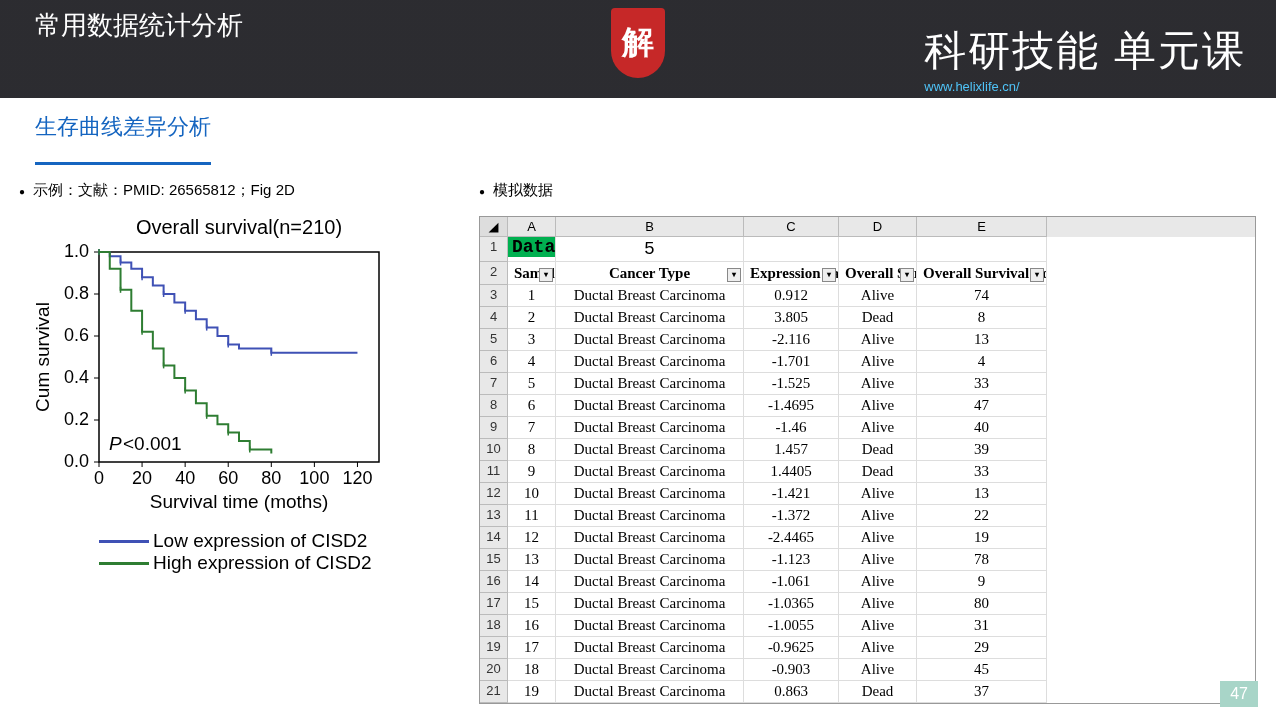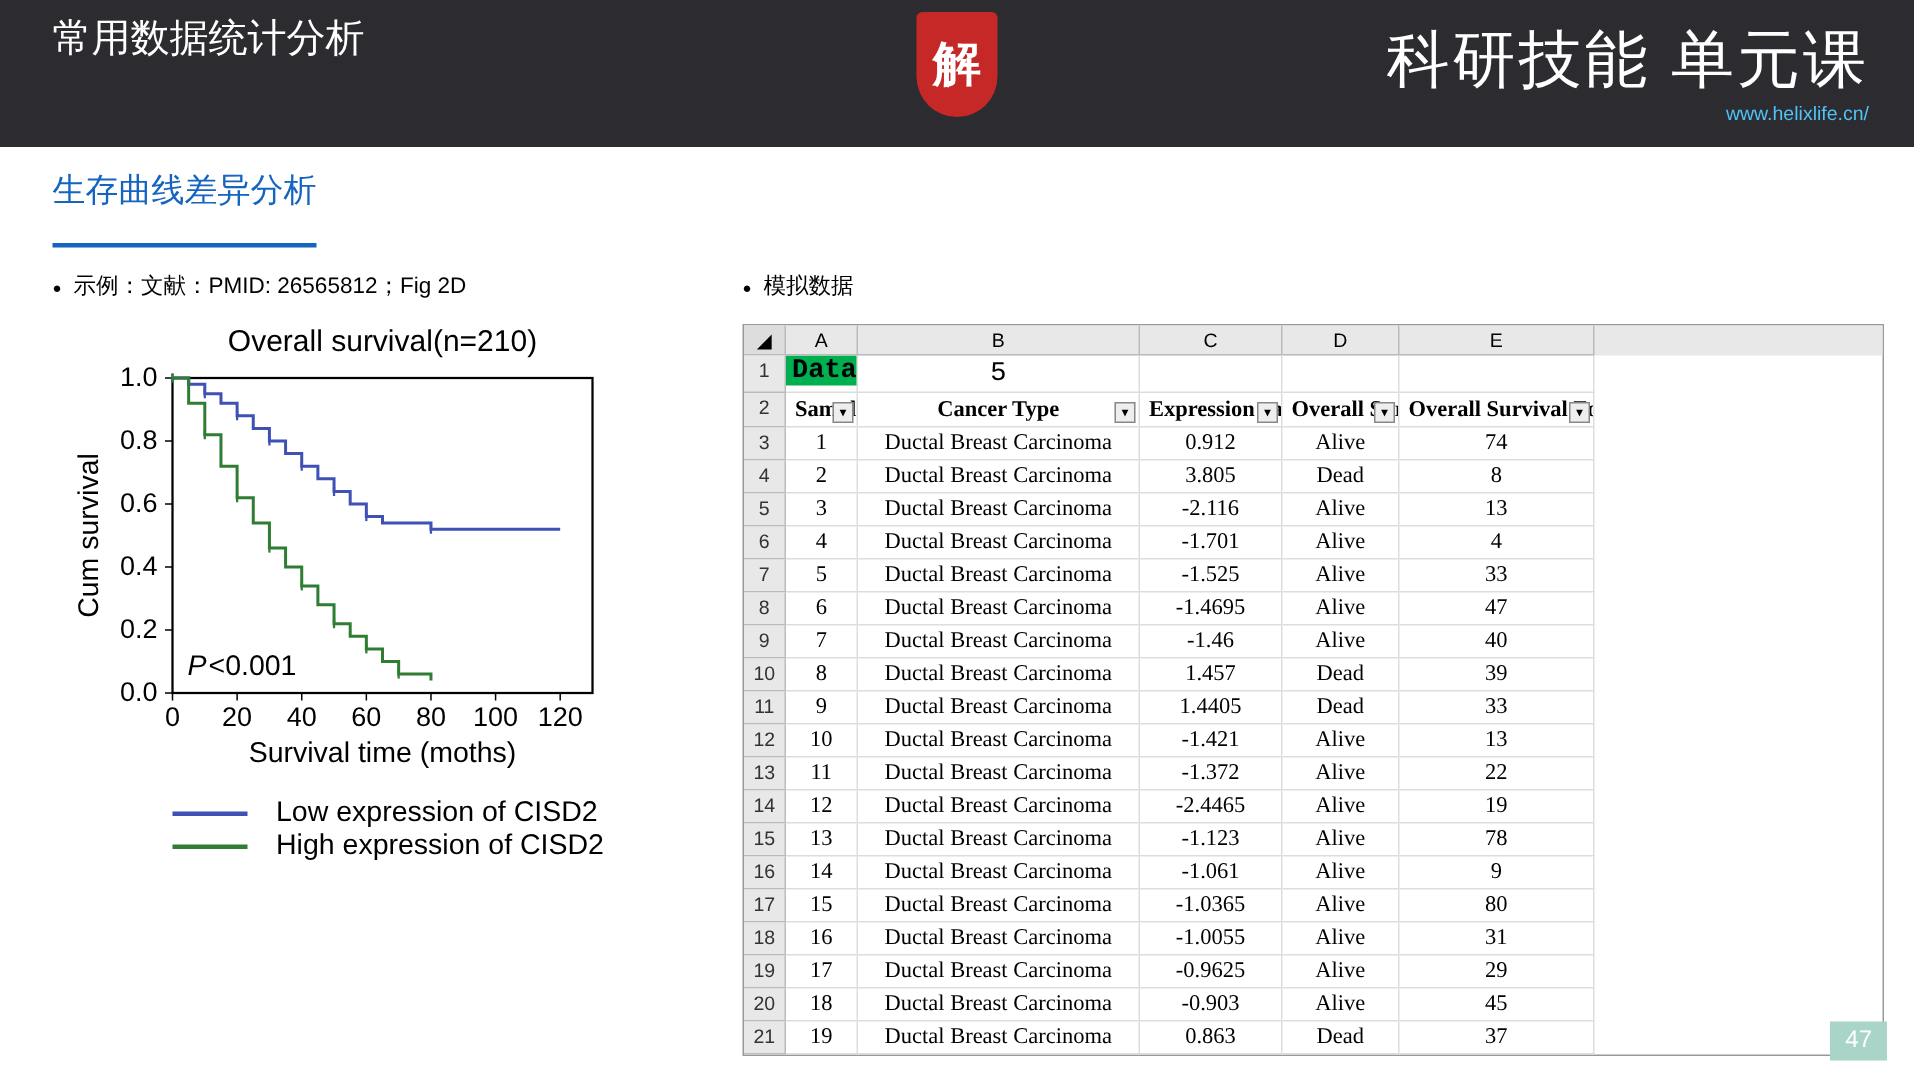--- a/index.html
+++ b/index.html
@@ -1,31 +1,31 @@
 <!DOCTYPE html>
 <html><head>
 <meta charset="utf-8">
 <style>
 *{box-sizing:border-box;margin:0;padding:0}
 body{font-family:"Microsoft YaHei",Arial,sans-serif;width:1276px;height:717px;background:#fff;position:relative;overflow:hidden}
 .header{height:98px;background:linear-gradient(rgba(40,40,45,.85),rgba(40,40,45,.85)),#444;color:#fff;position:relative;padding:8px 35px}
 .header-left h1{font-size:32px;font-weight:300;margin-bottom:2px}
 .header-left h2{font-size:26px;font-weight:400}
-.header-right{position:absolute;right:30px;top:12px;text-align:right}
+.header-right{position:absolute;right:30px;top:23px;text-align:left}
 .header-right .title{font-size:42px;font-weight:400;letter-spacing:2px}
 .header-right .url{font-size:13px;color:#4fc3f7}
 .logo{position:absolute;left:50%;top:8px;transform:translateX(-50%);width:54px;height:70px;background:#c62828;border-radius:4px 4px 28px 28px;display:flex;align-items:center;justify-content:center;color:#fff;font-size:32px;font-weight:bold}
 .section-title{margin:14px 0 0 35px;font-size:22px;color:#1565c0;display:inline-block;border-bottom:3px solid #1565c0;padding-bottom:20px}
-.content{display:flex;padding:16px 20px 0 35px;gap:60px}
+.content{display:flex;padding:16px 20px 0 19px;gap:60px}
 .left{flex:0 0 400px}
 .right{flex:1}
 .bullet{font-size:15px;margin-bottom:16px}
 .bullet::before{content:"●";margin-right:8px;font-size:10px}
 .chart-box{margin-left:10px}
-.legend-row{display:flex;align-items:center;gap:19px;font-size:19px;font-family:Arial;margin-left:70px}
+.legend-row{display:flex;align-items:center;gap:4px;font-size:19px;font-family:Arial;margin-left:70px}
 .legend-line{width:50px;height:3px}
 .interp{margin-top:28px;font-size:15px}
 .interp-item{margin:8px 0 0 22px;font-size:14px}
 .interp-item::before{content:"➢";margin-right:6px;color:#555}
 .excel{border:1px solid #999;background:#fff;font-family:"Times New Roman",serif}
 .col-headers{display:flex;background:#e8e8e8;font-size:13px;text-align:center;font-family:Arial}
 .col-headers div{border-right:1px solid #bbb;border-bottom:1px solid #bbb;padding:2px 0}
 .ch-sel{width:28px;background:#ddd}
 .ch-a{width:48px}.ch-b{width:188px}.ch-c{width:95px}.ch-d{width:78px}.ch-e{width:130px}
 .excel-row{display:flex;font-size:15px}

